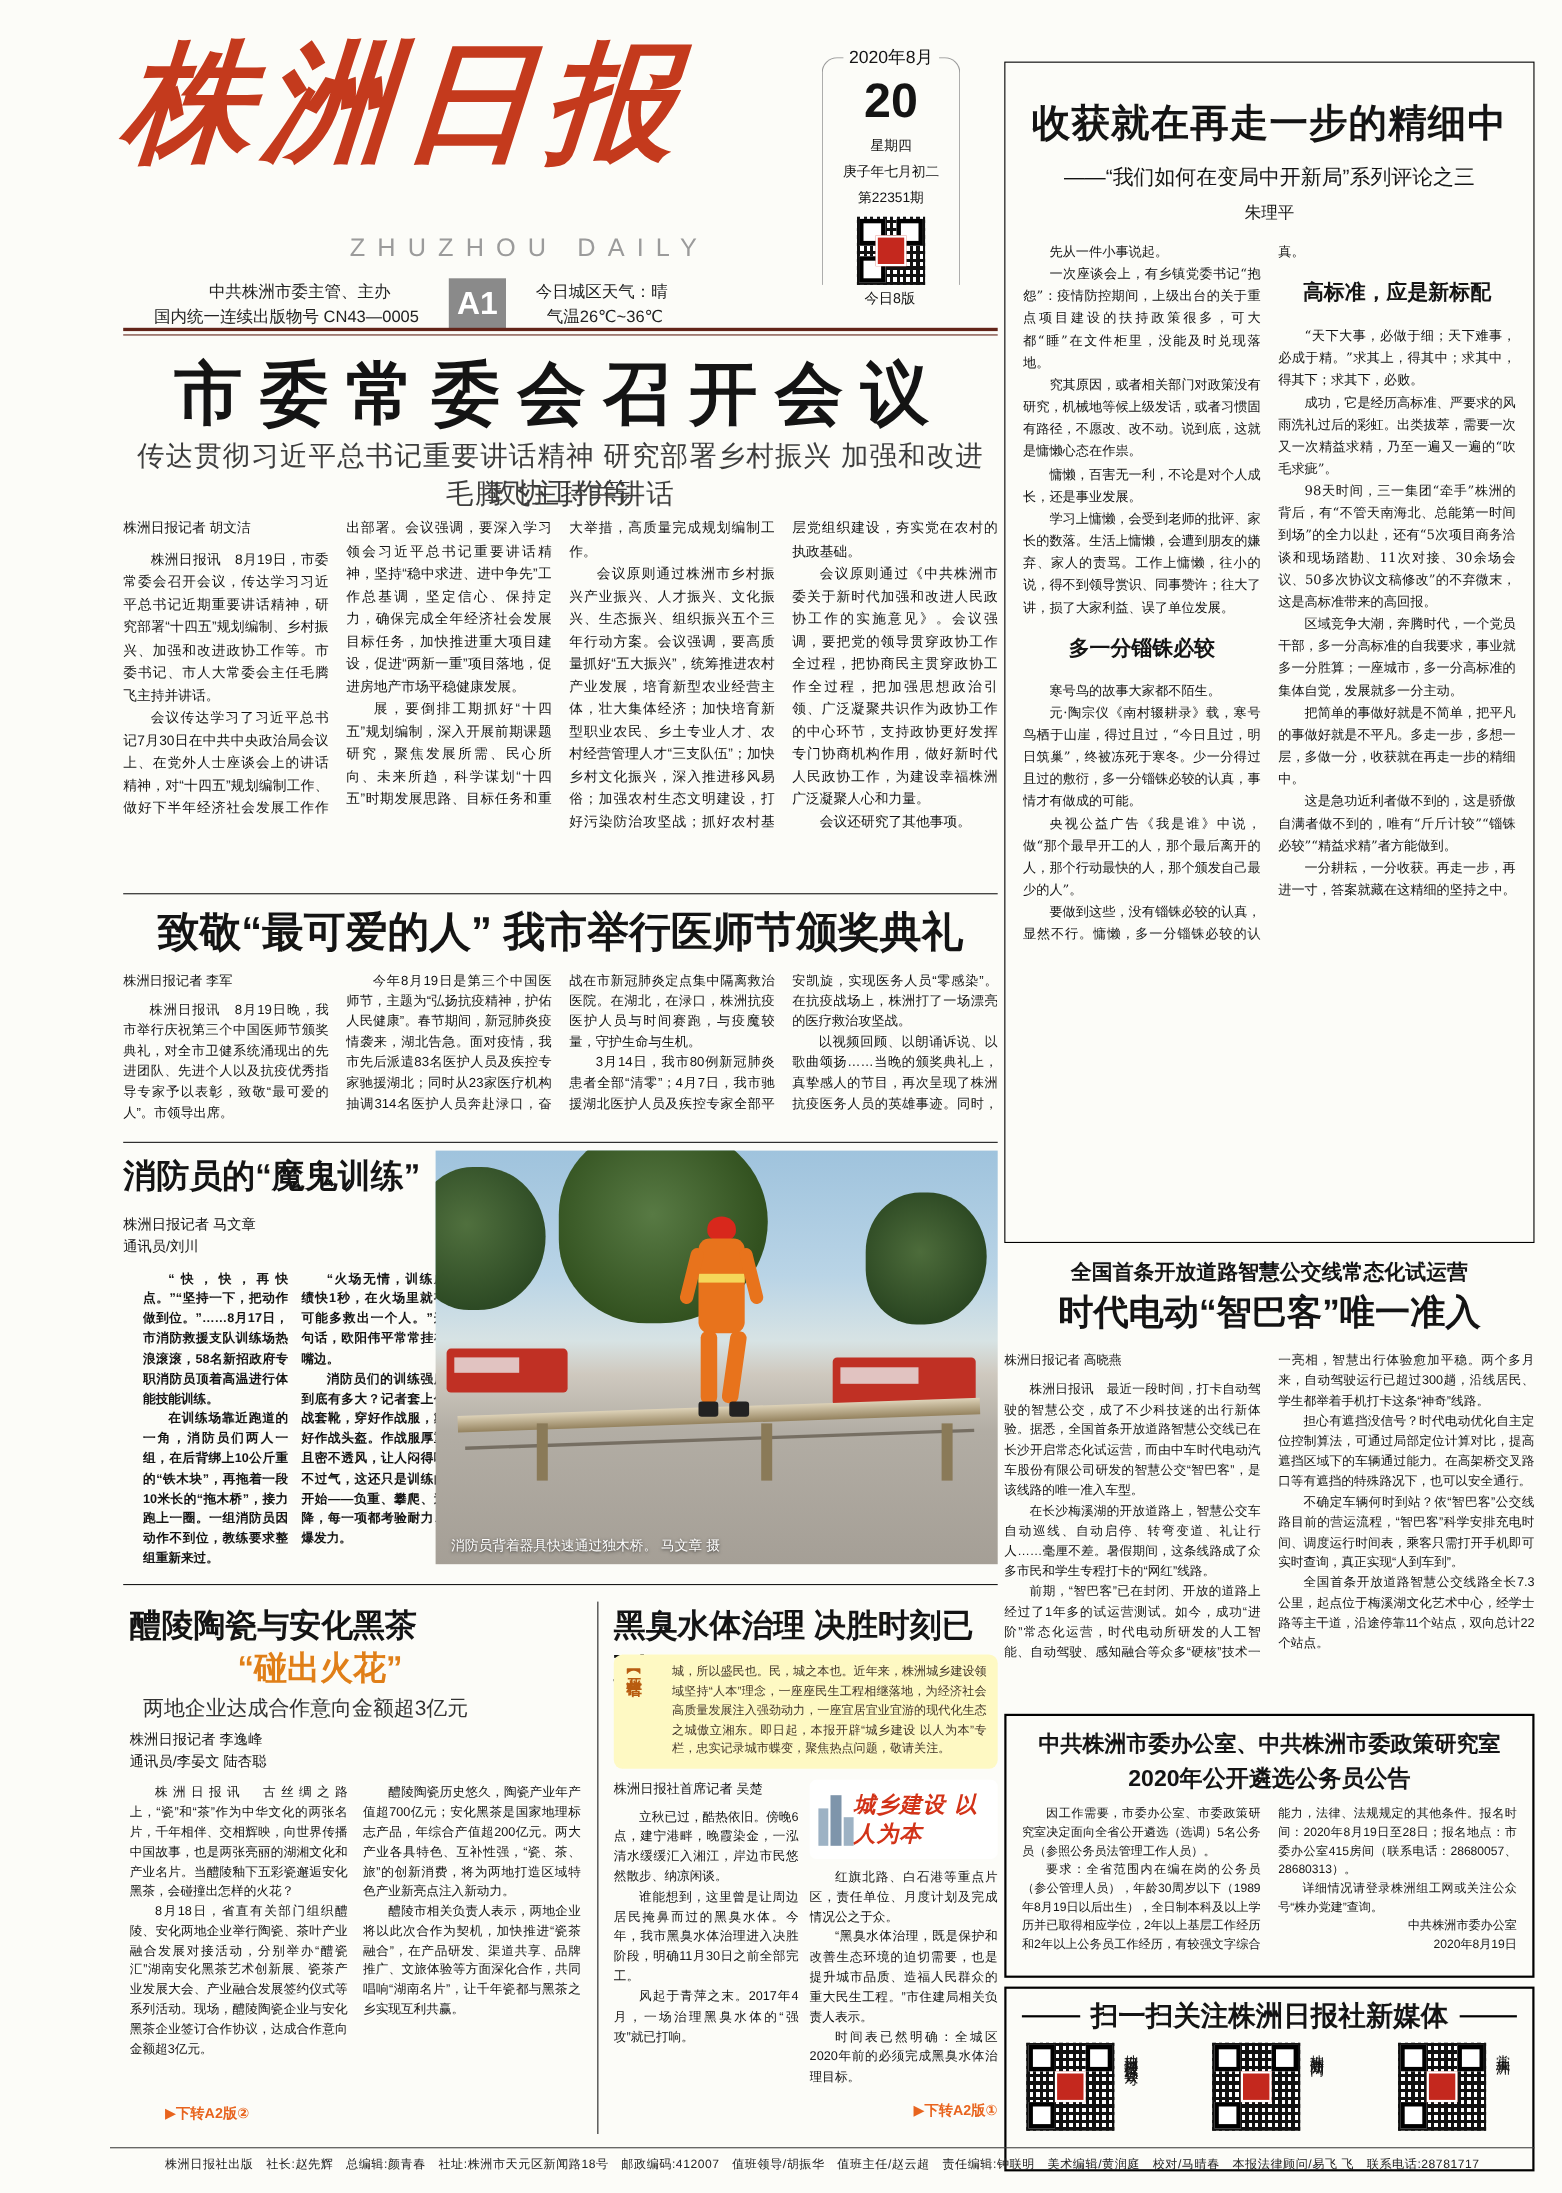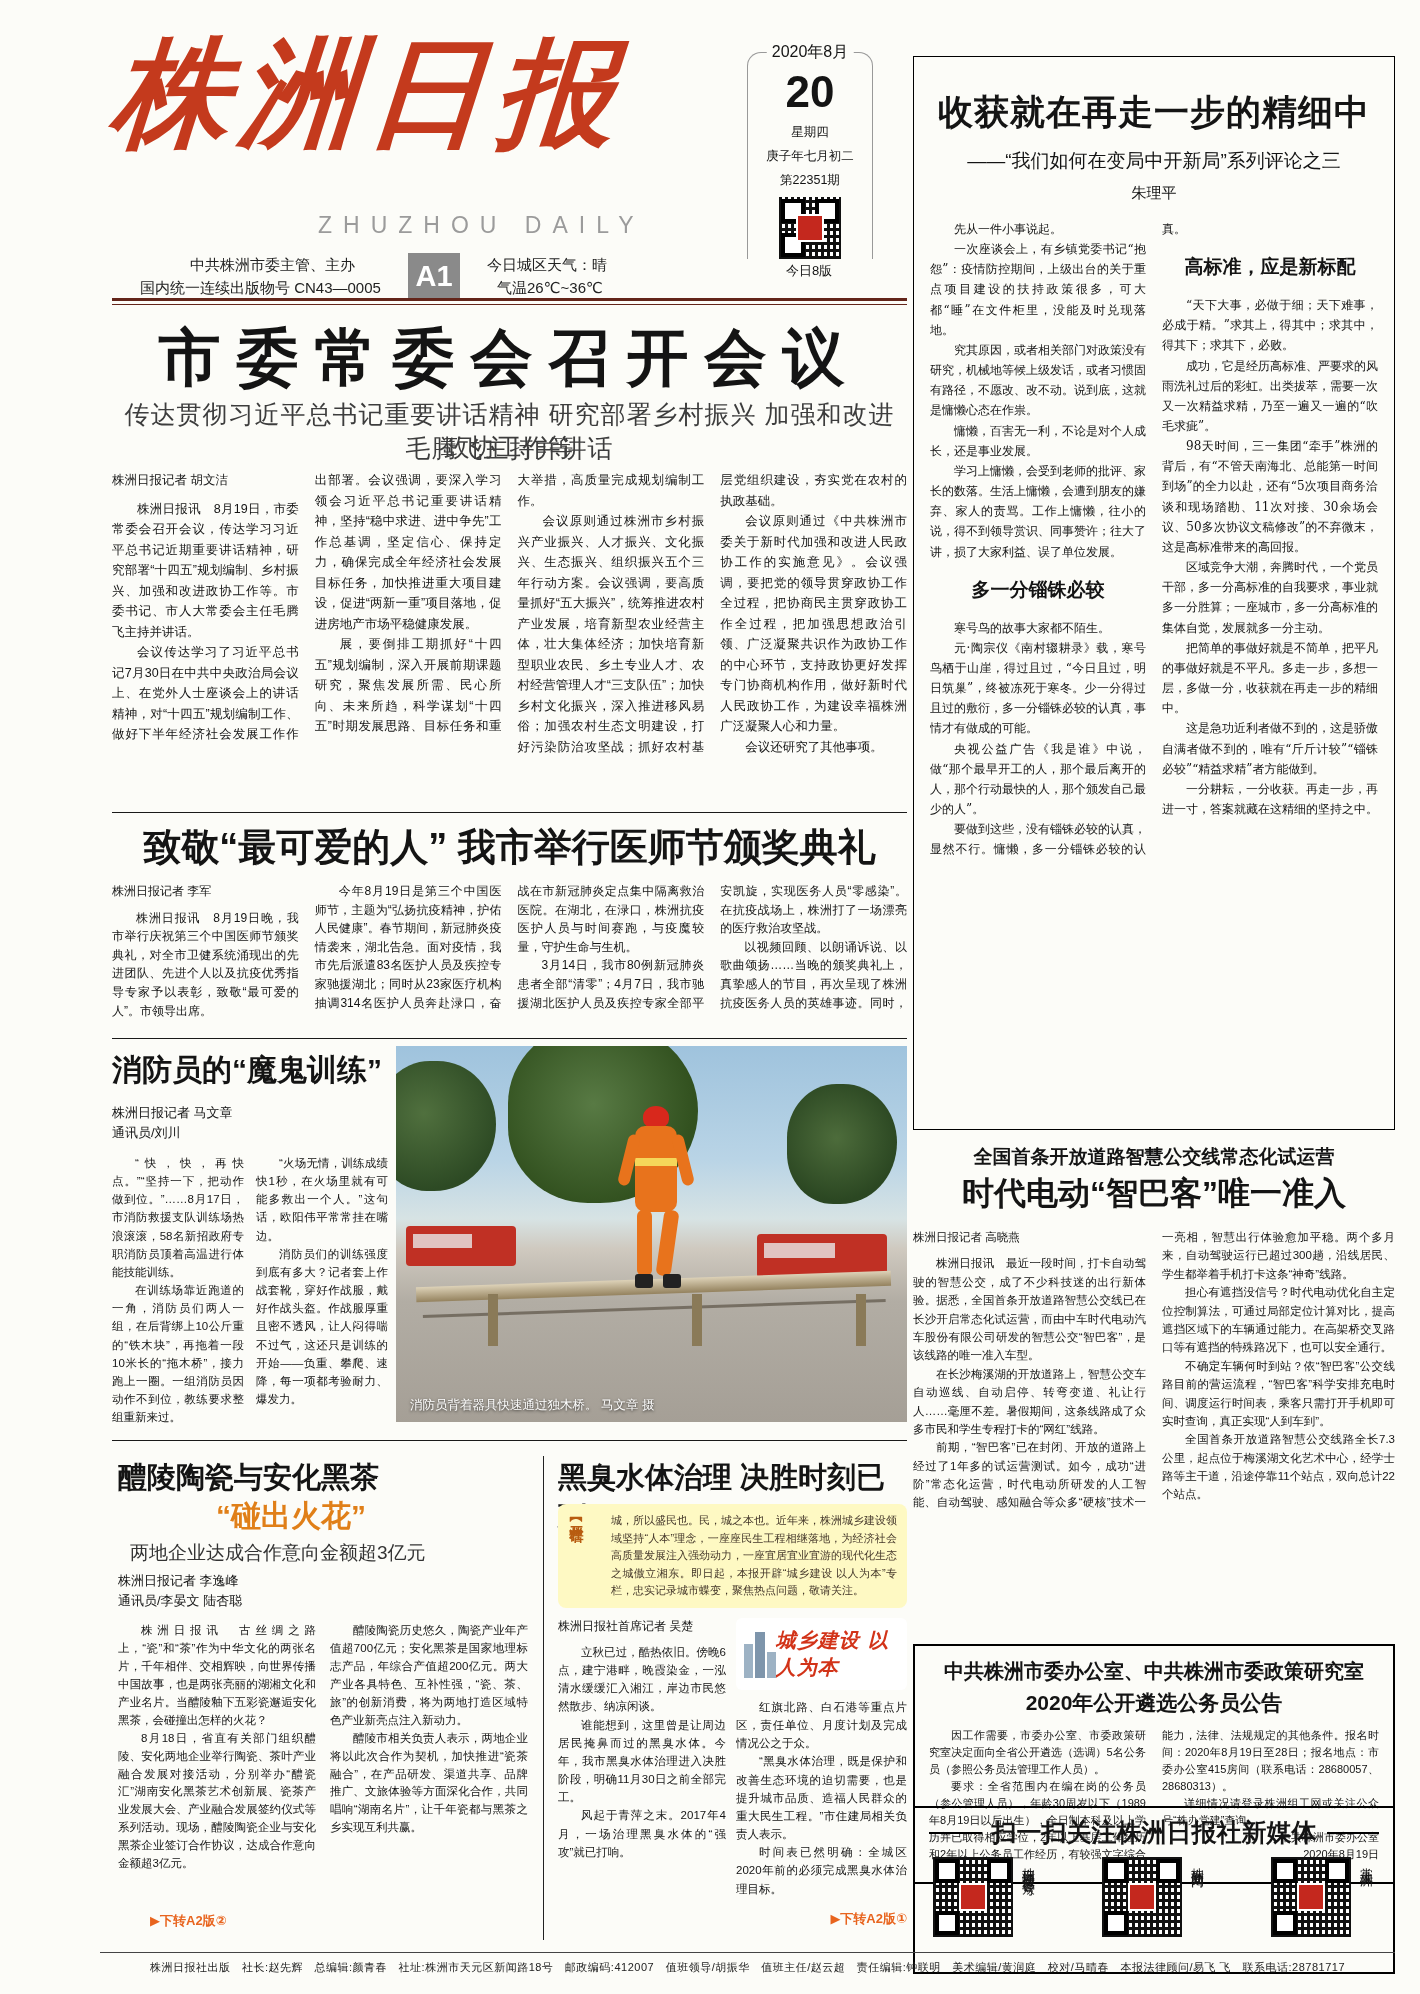--- a/index.html
+++ b/index.html
@@ -147,22 +147,22 @@
       <p>3月14日，我市80例新冠肺炎患者全部“清零”；4月7日，我市驰援湖北医护人员及疾控专家全部平安凯旋，实现医务人员“零感染”。在抗疫战场上，株洲打了一场漂亮的医疗救治攻坚战。</p>
       <p>以视频回顾、以朗诵诉说、以歌曲颂扬……当晚的颁奖典礼上，真挚感人的节目，再次呈现了株洲抗疫医务人员的英雄事迹。同时，对抗击疫情过程中卫健系统涌现出的11个先进团队、172名先进个人、13名抗疫优秀指导专家予以表彰。</p>
     </div>
 
   <div class="abs thin-rule" style="left:112px;top:1038px;width:795px;"></div>
 
   <h2 class="abs" style="left:112px;top:1052px;width:276px;font-size:30px;font-weight:900;line-height:1.2;">消防员的“魔鬼训练”</h2>
   <div class="abs" style="left:112px;top:1104px;font-size:13px;">株洲日报记者 马文章</div>
   <div class="abs" style="left:112px;top:1124px;font-size:13px;">通讯员/刘川</div>
 
-  <div class="abs colsbody" style="left:112px;top:1154px;width:276px;height:276px;column-count:2;column-gap:12px;
-       font-size:11.5px;line-height:1.58;">
+  <div class="abs colsbody" style="left:130px;top:1154px;width:276px;height:276px;column-count:2;column-gap:12px;
+       font-size:11.5px;line-height:1.58;font-weight:bold;">
       <p>“快，快，再快点。”“坚持一下，把动作做到位。”……8月17日，市消防救援支队训练场热浪滚滚，58名新招政府专职消防员顶着高温进行体能技能训练。</p>
       <p>在训练场靠近跑道的一角，消防员们两人一组，在后背绑上10公斤重的“铁木块”，再拖着一段10米长的“拖木桥”，接力跑上一圈。一组消防员因动作不到位，教练要求整组重新来过。</p>
       <p>“火场无情，训练成绩快1秒，在火场里就有可能多救出一个人。”这句话，欧阳伟平常常挂在嘴边。</p>
       <p>消防员们的训练强度到底有多大？记者套上作战套靴，穿好作战服，戴好作战头盔。作战服厚重且密不透风，让人闷得喘不过气，这还只是训练的开始——负重、攀爬、速降，每一项都考验耐力、爆发力。</p>
     </div>
 
   <div class="abs photo" style="left:396px;top:1046px;width:511px;height:376px;">
     <div class="tree" style="left:-4%;top:4%;width:120px;height:130px;
          background:radial-gradient(circle at 40% 40%,#50703e,#2d4a24 72%);"></div>
     <div class="tree" style="left:22%;top:-6%;width:190px;height:180px;
@@ -280,21 +280,21 @@
        font-size:11.5px;line-height:1.6;">
       <p class="p-byline">株洲日报记者 高晓燕</p>
       <p>株洲日报讯　最近一段时间，打卡自动驾驶的智慧公交，成了不少科技迷的出行新体验。据悉，全国首条开放道路智慧公交线已在长沙开启常态化试运营，而由中车时代电动汽车股份有限公司研发的智慧公交“智巴客”，是该线路的唯一准入车型。</p>
       <p>在长沙梅溪湖的开放道路上，智慧公交车自动巡线、自动启停、转弯变道、礼让行人……毫厘不差。暑假期间，这条线路成了众多市民和学生专程打卡的“网红”线路。</p>
       <p>前期，“智巴客”已在封闭、开放的道路上经过了1年多的试运营测试。如今，成功“进阶”常态化运营，时代电动所研发的人工智能、自动驾驶、感知融合等众多“硬核”技术一一亮相，智慧出行体验愈加平稳。两个多月来，自动驾驶运行已超过300趟，沿线居民、学生都举着手机打卡这条“神奇”线路。</p>
       <p>担心有遮挡没信号？时代电动优化自主定位控制算法，可通过局部定位计算对比，提高遮挡区域下的车辆通过能力。在高架桥交叉路口等有遮挡的特殊路况下，也可以安全通行。</p>
       <p>不确定车辆何时到站？依“智巴客”公交线路目前的营运流程，“智巴客”科学安排充电时间、调度运行时间表，乘客只需打开手机即可实时查询，真正实现“人到车到”。</p>
       <p>全国首条开放道路智慧公交线路全长7.3公里，起点位于梅溪湖文化艺术中心，经学士路等主干道，沿途停靠11个站点，双向总计22个站点。</p>
     </div>
 
-  <div class="abs notice-box" style="left:913px;top:1644px;width:482px;height:240px;">
+  <div class="abs notice-box" style="left:913px;top:1558px;width:482px;height:240px;">
     <div style="text-align:center;font-size:20px;font-weight:900;">中共株洲市委办公室、中共株洲市委政策研究室</div>
     <div style="text-align:center;font-size:21px;font-weight:900;margin-top:4px;">2020年公开遴选公务员公告</div>
     <div class="colsbody" style="margin-top:10px;height:158px;column-count:2;column-gap:16px;
          font-size:11px;line-height:1.55;">
         <p>因工作需要，市委办公室、市委政策研究室决定面向全省公开遴选（选调）5名公务员（参照公务员法管理工作人员）。</p>
         <p>要求：全省范围内在编在岗的公务员（参公管理人员），年龄30周岁以下（1989年8月19日以后出生），全日制本科及以上学历并已取得相应学位，2年以上基层工作经历和2年以上公务员工作经历，有较强文字综合能力，法律、法规规定的其他条件。报名时间：2020年8月19日至28日；报名地点：市委办公室415房间（联系电话：28680057、28680313）。</p>
         <p>详细情况请登录株洲组工网或关注公众号“株办党建”查询。</p>
         <p class="p-right">中共株洲市委办公室</p>
         <p class="p-right">2020年8月19日</p>
       </div>

